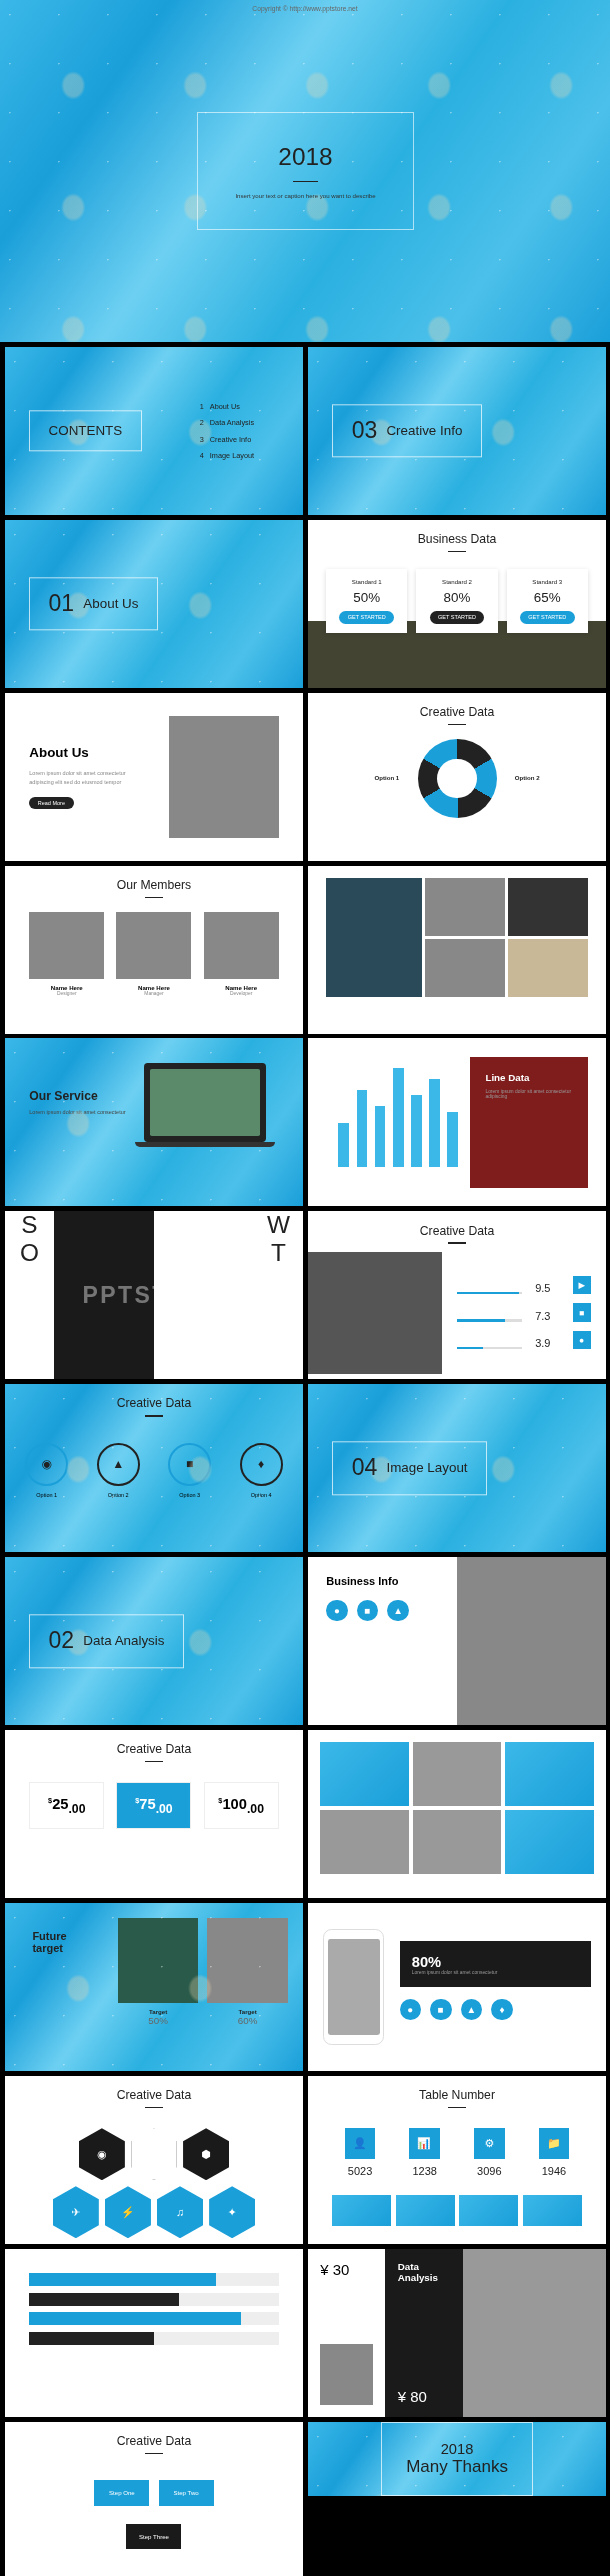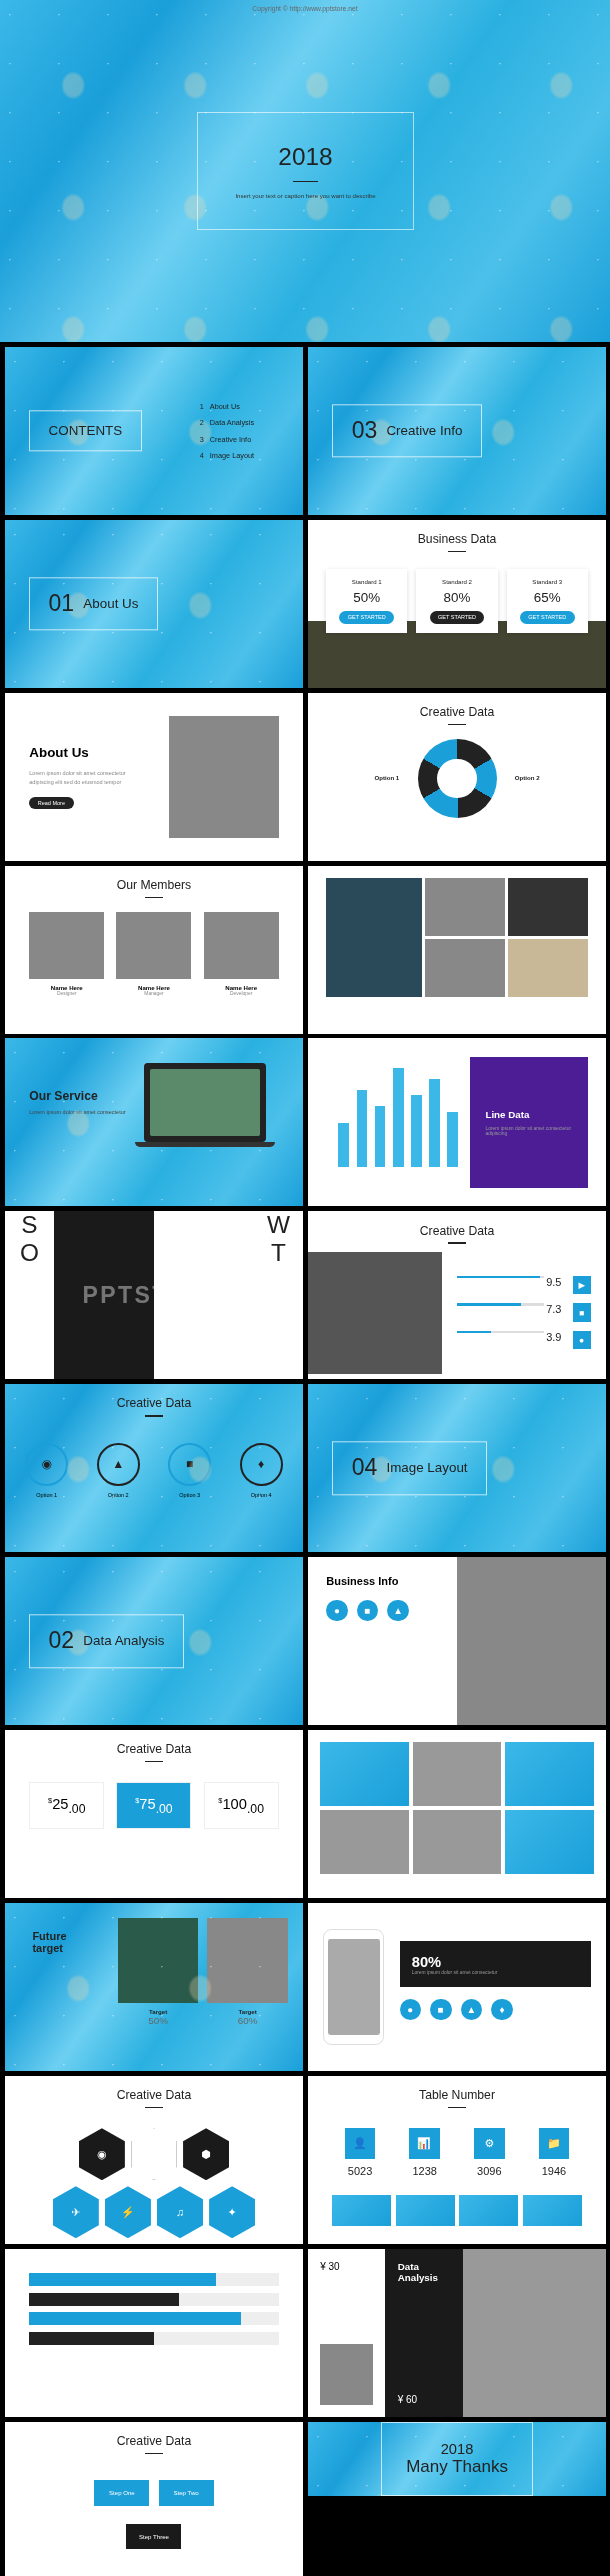--- a/index.html
+++ b/index.html
@@ -51,47 +51,47 @@
 .gallery>div:first-child{grid-row:span 2}
 .service{display:flex;align-items:center;padding:24.4px;gap:18.3px}
 .service-txt h3{font-size:12.2px;color:#222;margin-bottom:6.1px}
 .service-txt p{font-size:5.5px;color:#444;max-width:98px}
 .laptop{width:122px;height:79px;background:#222;border-radius:3.7px;position:relative;display:flex;align-items:center;justify-content:center}
 .laptop::after{content:"";position:absolute;bottom:-4.9px;left:-9.2px;right:-9.2px;height:4.9px;background:#333;border-radius:0 0 4.9px 4.9px}
 .laptop-screen{width:90%;height:85%;background:#5a8a6a;border-radius:1.8px}
 .linechart{display:flex;height:100%;padding:18.3px}
 .bars{flex:1;display:flex;align-items:flex-end;gap:7.3px;padding:0 12.2px;height:110px}
 .bar{flex:1;background:#3bb8e8}
-.dark-panel{width:45%;background:#4c1d95;color:#fff;padding:15.3px;display:flex;flex-direction:column;justify-content:center}
+.dark-panel{width:45%;background:#7f1d1d;color:#fff;padding:15.3px;display:flex;flex-direction:column;}
 .dark-panel h4{font-size:9.8px;margin-bottom:6.1px}
 .dark-panel p{font-size:4.9px;color:#999}
 .swot{display:grid;grid-template-columns:49px 1fr 1fr 49px;height:100%}
 .swot-l{font-size:24.4px;color:#222;display:flex;align-items:center;justify-content:center;font-weight:300}
 .swot-img{background:#1a1a1a}
 .cd-side{display:flex;height:100%}
 .cd-img{width:45%;background:#555}
 .cd-stats{flex:1;padding:15.3px;display:flex;flex-direction:column;justify-content:center;gap:9.2px}
-.stat-row{display:flex;align-items:flex-start;gap:2px}
+.stat-row{display:flex;align-items:flex-end;gap:13px}
 .stat-bar{flex:1;height:2.4px;background:#ddd;position:relative}
 .stat-bar::after{content:"";position:absolute;left:0;top:0;bottom:0;background:#1a9fd9;width:var(--w)}
 .stat-val{font-size:11px;color:#222;width:24.4px}
 .stat-ico{width:18.3px;height:18.3px;background:#1a9fd9;display:flex;align-items:center;justify-content:center;color:#fff;font-size:8.5px}
 .circles{display:flex;gap:24.4px;justify-content:center;padding:18.3px}
 .circle-item{text-align:center;flex:1}
 .circ{width:43px;height:43px;border-radius:50%;border:2.4px solid #1a9fd9;margin:0 auto 6.1px;display:flex;align-items:center;justify-content:center;font-size:12.2px;color:#222}
 .circ.dark{border-color:#222}
 .bizimg{display:flex;height:100%}
 .bizimg-l{flex:1;padding:18.3px}
 .bizimg-r{width:50%;background:#888}
 .ico-row{display:flex;gap:9.2px;margin:12.2px 0}
 .ico-c{width:21.4px;height:21.4px;border-radius:50%;background:#1a9fd9;display:flex;align-items:center;justify-content:center;color:#fff}
 .pricing{display:flex;gap:12.2px;justify-content:center;padding:12.2px 24.4px}
 .price-card{flex:1;text-align:center;padding:12.2px 6.1px;border:0.6px solid #eee}
 .price-card.active{background:#1a9fd9;color:#fff}
-.price{font-size:14.7px;font-weight:400}
+.price{font-size:14.7px;font-weight:700}
 .price sup{font-size:7.3px}
 .img-grid{display:grid;grid-template-columns:repeat(3,1fr);grid-template-rows:1fr 1fr;gap:3.7px;padding:12.2px;height:calc(100% - 12.2px)}
 .img-grid>div{background:#999}
 .img-grid>div.m{background:linear-gradient(135deg,#3bb8e8,#1a9fd9)}
 .future{display:flex;height:100%;padding:15.3px;gap:9.2px}
 .future-item{flex:1;text-align:center}
 .future-item .img-ph{width:100%;height:85px;margin-bottom:4.9px}
 .future-lbl{font-size:6.1px;color:#222;font-weight:bold}
 .future-pct{font-size:9.8px;color:#666}
 .phone-slide{display:flex;height:100%;align-items:center;padding:15.3px;gap:15.3px}
@@ -108,21 +108,21 @@
 .tn-ico{width:30.5px;height:30.5px;background:#1a9fd9;margin:0 auto 6.1px;display:flex;align-items:center;justify-content:center;color:#fff;font-size:11px}
 .tn-val{font-size:11px;color:#222}
 .table-row{display:flex;gap:4.9px;padding:6.1px 24.4px}
 .table-row>div{flex:1;height:30.5px;background:linear-gradient(135deg,#3bb8e8,#1a9fd9)}
 .barchart{padding:18.3px 24.4px}
 .hbar{height:13.4px;background:#eee;margin:6.1px 0;position:relative}
 .hbar::after{content:"";position:absolute;left:0;top:0;bottom:0;width:var(--w);background:var(--c,#1a9fd9)}
 .da-slide{display:flex;height:100%}
 .da-col{flex:1;padding:12.2px;display:flex;flex-direction:column;justify-content:space-between}
 .da-col.dark{background:#1a1a1a;color:#fff}
-.da-price{font-size:10px}
+.da-price{font-size:15px}
 .da-img{width:48%;background:#999}
 .flow-row{display:flex;gap:9.2px;justify-content:center;padding:18.3px;align-items:center}
 .flow-box{padding:9.2px 12.2px;text-align:center;font-size:6.1px;min-width:55px}
 .flow-box.blue{background:#1a9fd9;color:#fff}
 .flow-box.dark{background:#1a1a1a;color:#fff}
 .thanks{display:flex;align-items:center;justify-content:center;height:100%;position:relative}
 .thanks-box{border:1.2px solid rgba(255,255,255,.7);padding:18.3px 24.4px;text-align:center;position:relative;z-index:2}
 .watermark{position:absolute;top:50%;left:50%;transform:translate(-50%,-50%);font-size:23px;color:rgba(255,255,255,.4);font-weight:bold;letter-spacing:2.4px;z-index:50;pointer-events:none}
 .row-bottom{display:flex;gap:4.9px;padding:0 4.9px;margin-top:4.9px}
 .row-bottom .slide{flex:1}
@@ -481,21 +481,21 @@
 </div>
 
 <div class="slide">
 <div class="da-slide">
 <div class="da-col">
           <div class="da-price">¥ 30</div>
           <div class="img-ph" style="height:61px"></div>
         </div>
 <div class="da-col dark">
           <h4 style="font-size:9.8px">Data Analysis</h4>
-          <div class="da-price">¥ 60</div>
+          <div class="da-price">¥ 80</div>
         </div>
 <div class="da-img"></div>
 </div>
 </div>
 
 </div>
 
 <div class="row-bottom">
 <div class="slide">
 <div class="slide-title">Creative Data</div>

